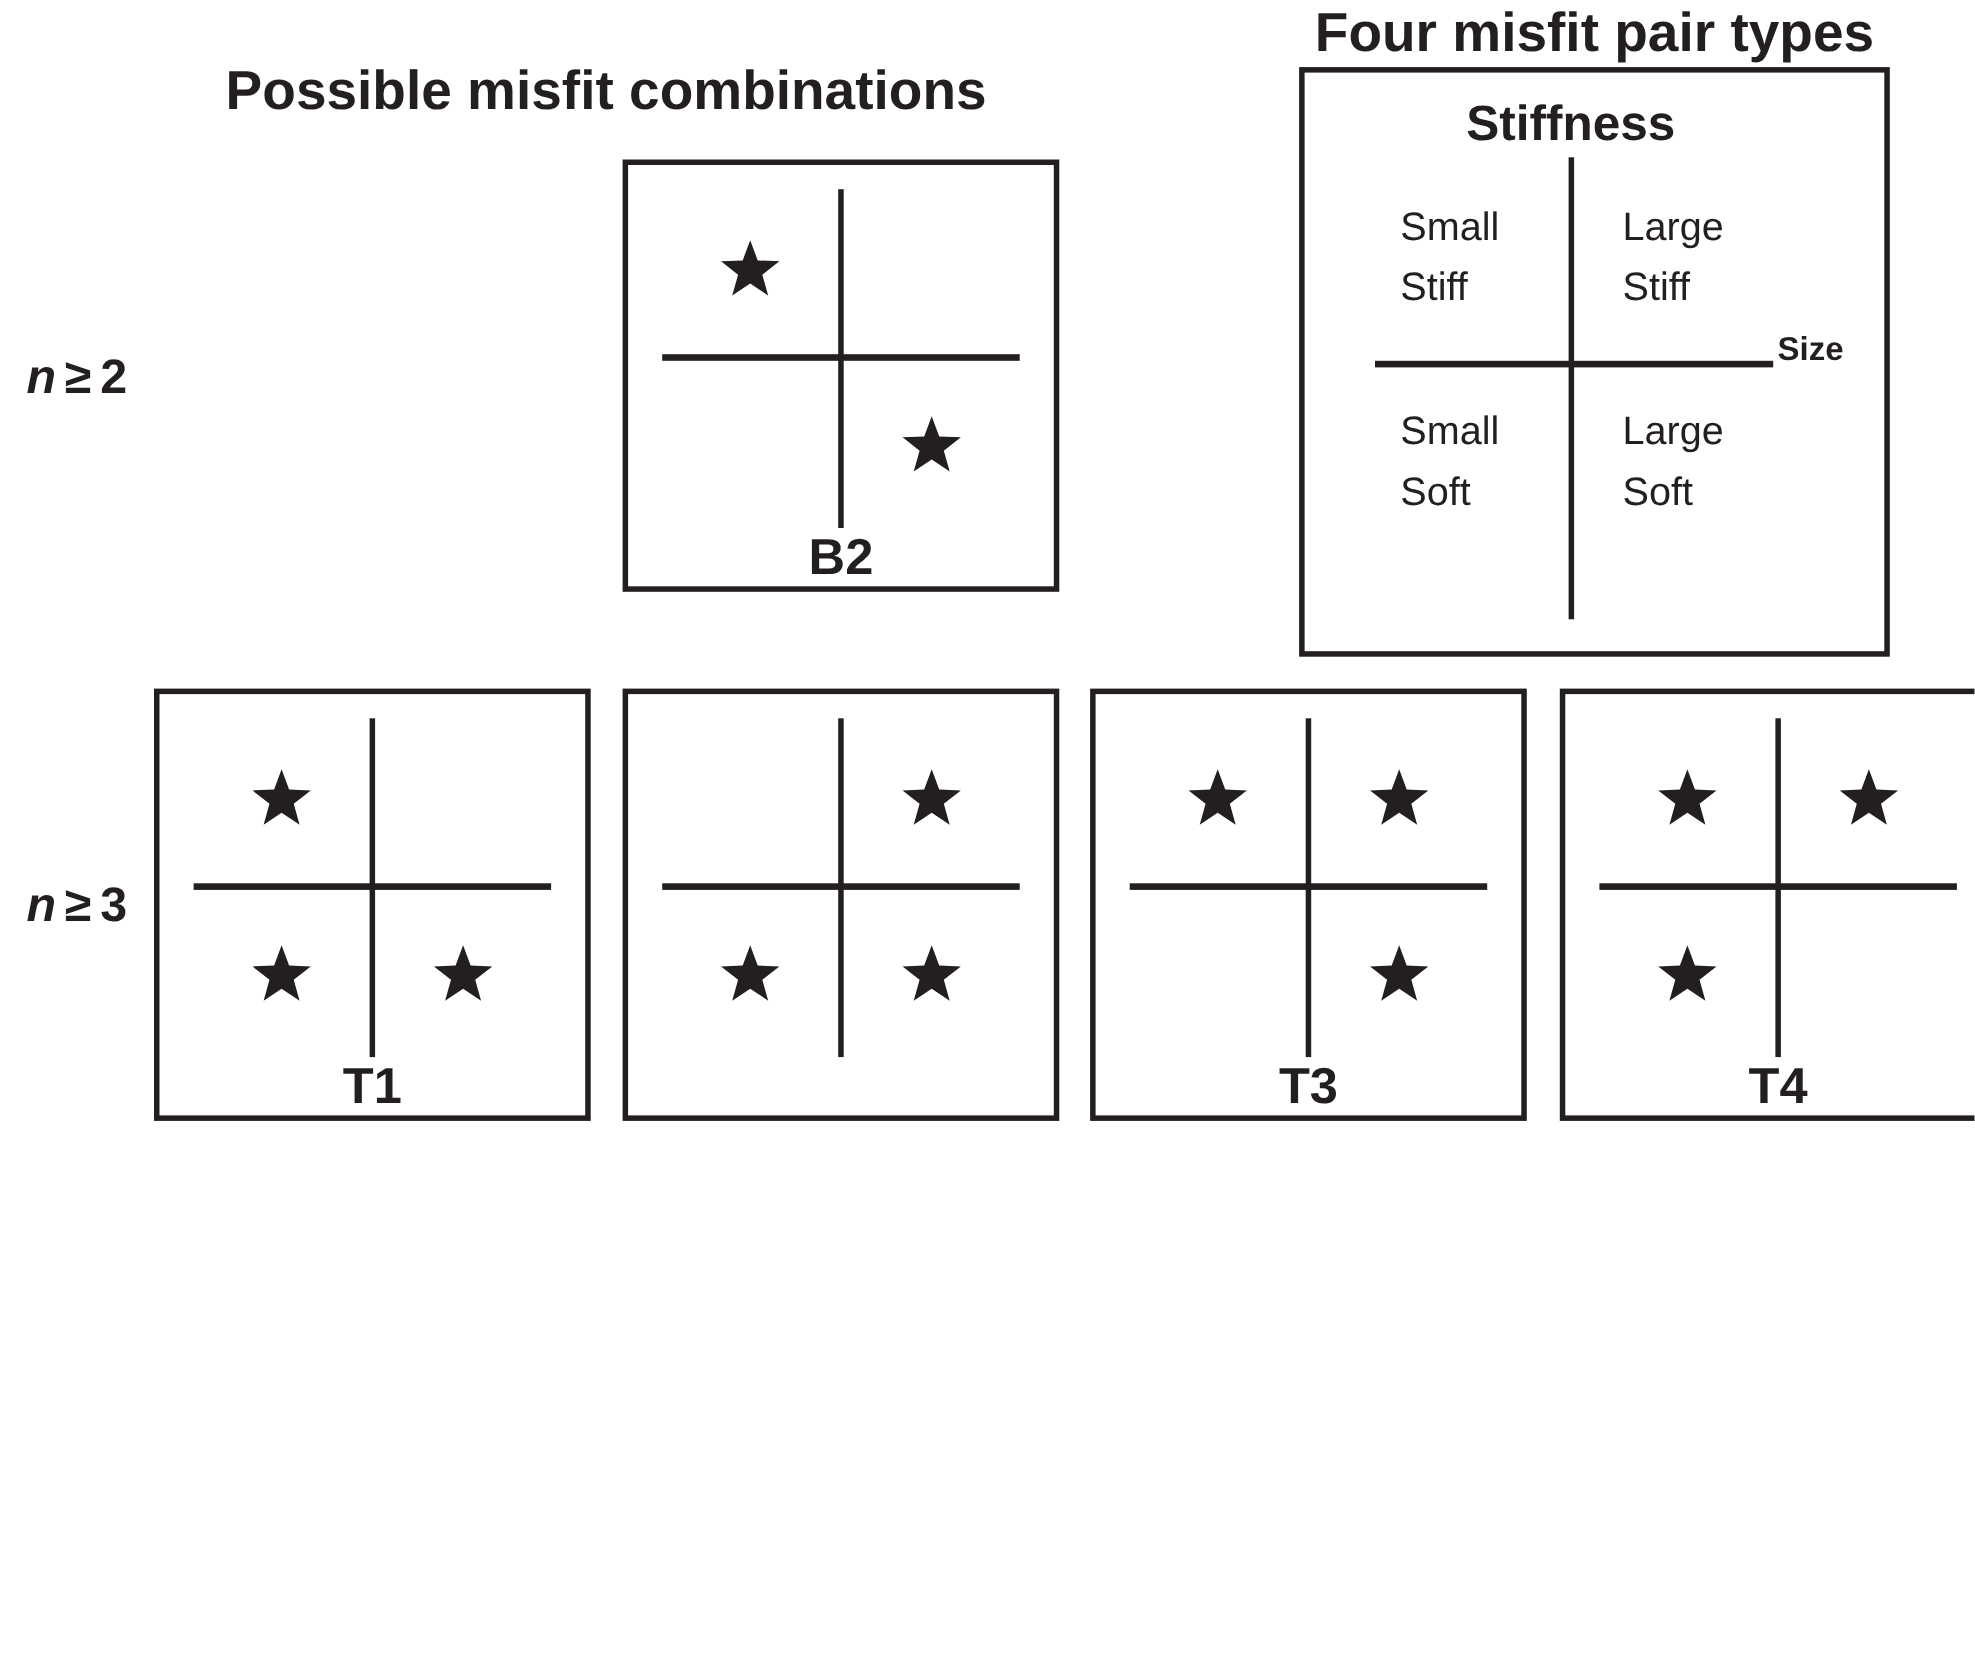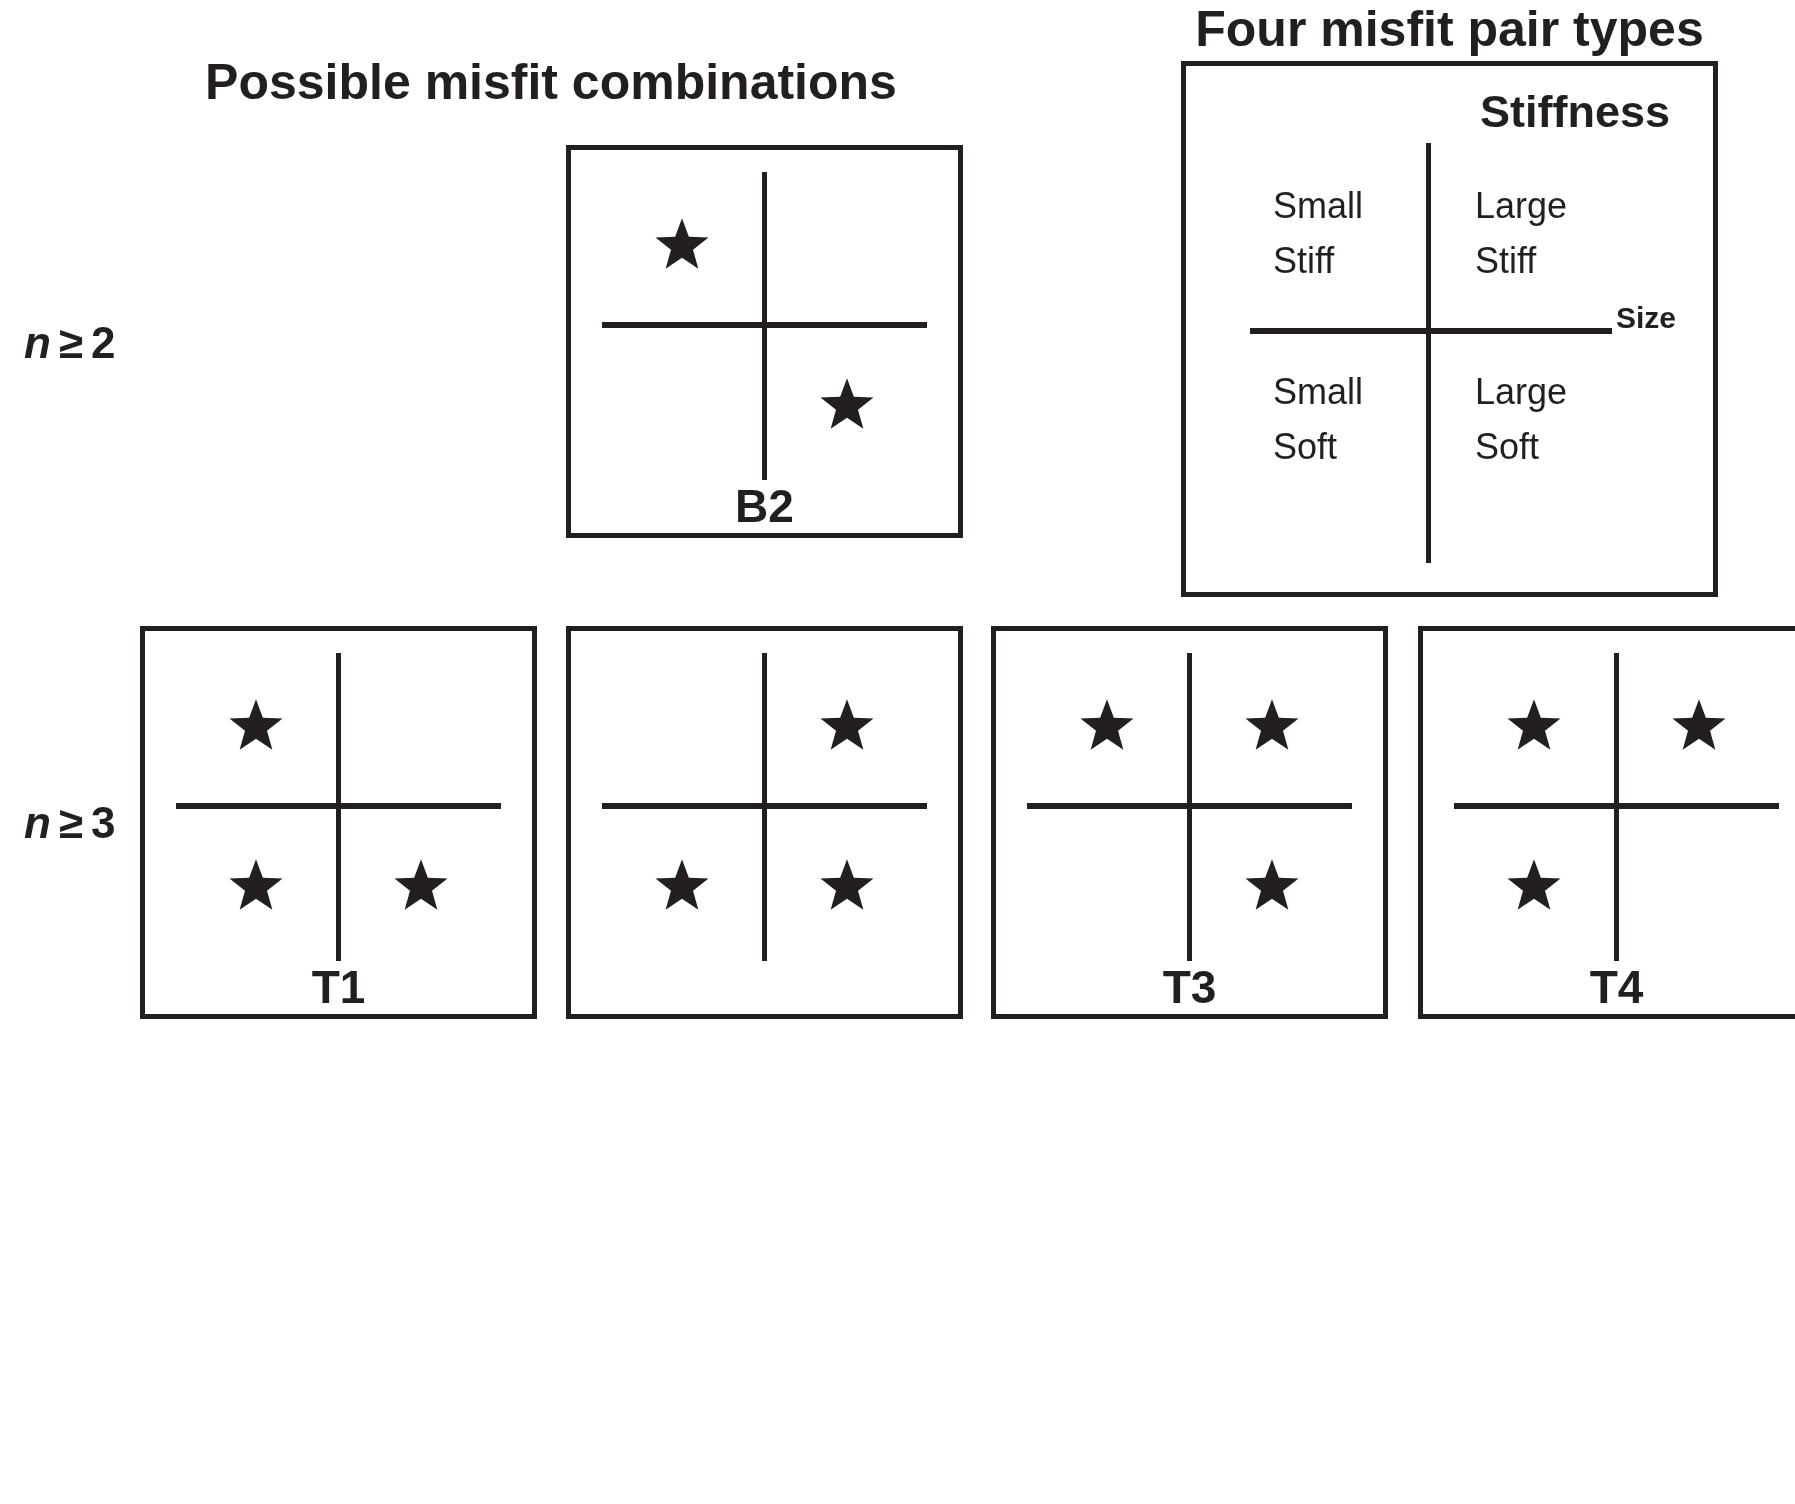--- a/index.html
+++ b/index.html
@@ -52,21 +52,21 @@
   .star-UL { left:82px;  top:66px;  }
   .star-UR { left:247px; top:66px;  }
   .star-LL { left:82px;  top:226px; }
   .star-LR { left:247px; top:226px; }
 
   #legend-box {
     position:absolute; left:1161px; top:61px; width:537px; height:536px;
     box-sizing:border-box; border:5px solid var(--ink); background:#ffffff;
   }
   #legend-y-label {
-    position:absolute; left:0; top:20px; width:484px; text-align:right;
+    position:absolute; left:0; top:20px; width:484px; text-align:center;
     font-weight:bold; font-size:45px;
   }
   #legend-vaxis {
     position:absolute; left:240px; top:77px; width:5px; height:420px;
     background:var(--ink);
   }
   #legend-haxis {
     position:absolute; left:64px; top:262px; width:362px; height:6px;
     background:var(--ink);
   }

